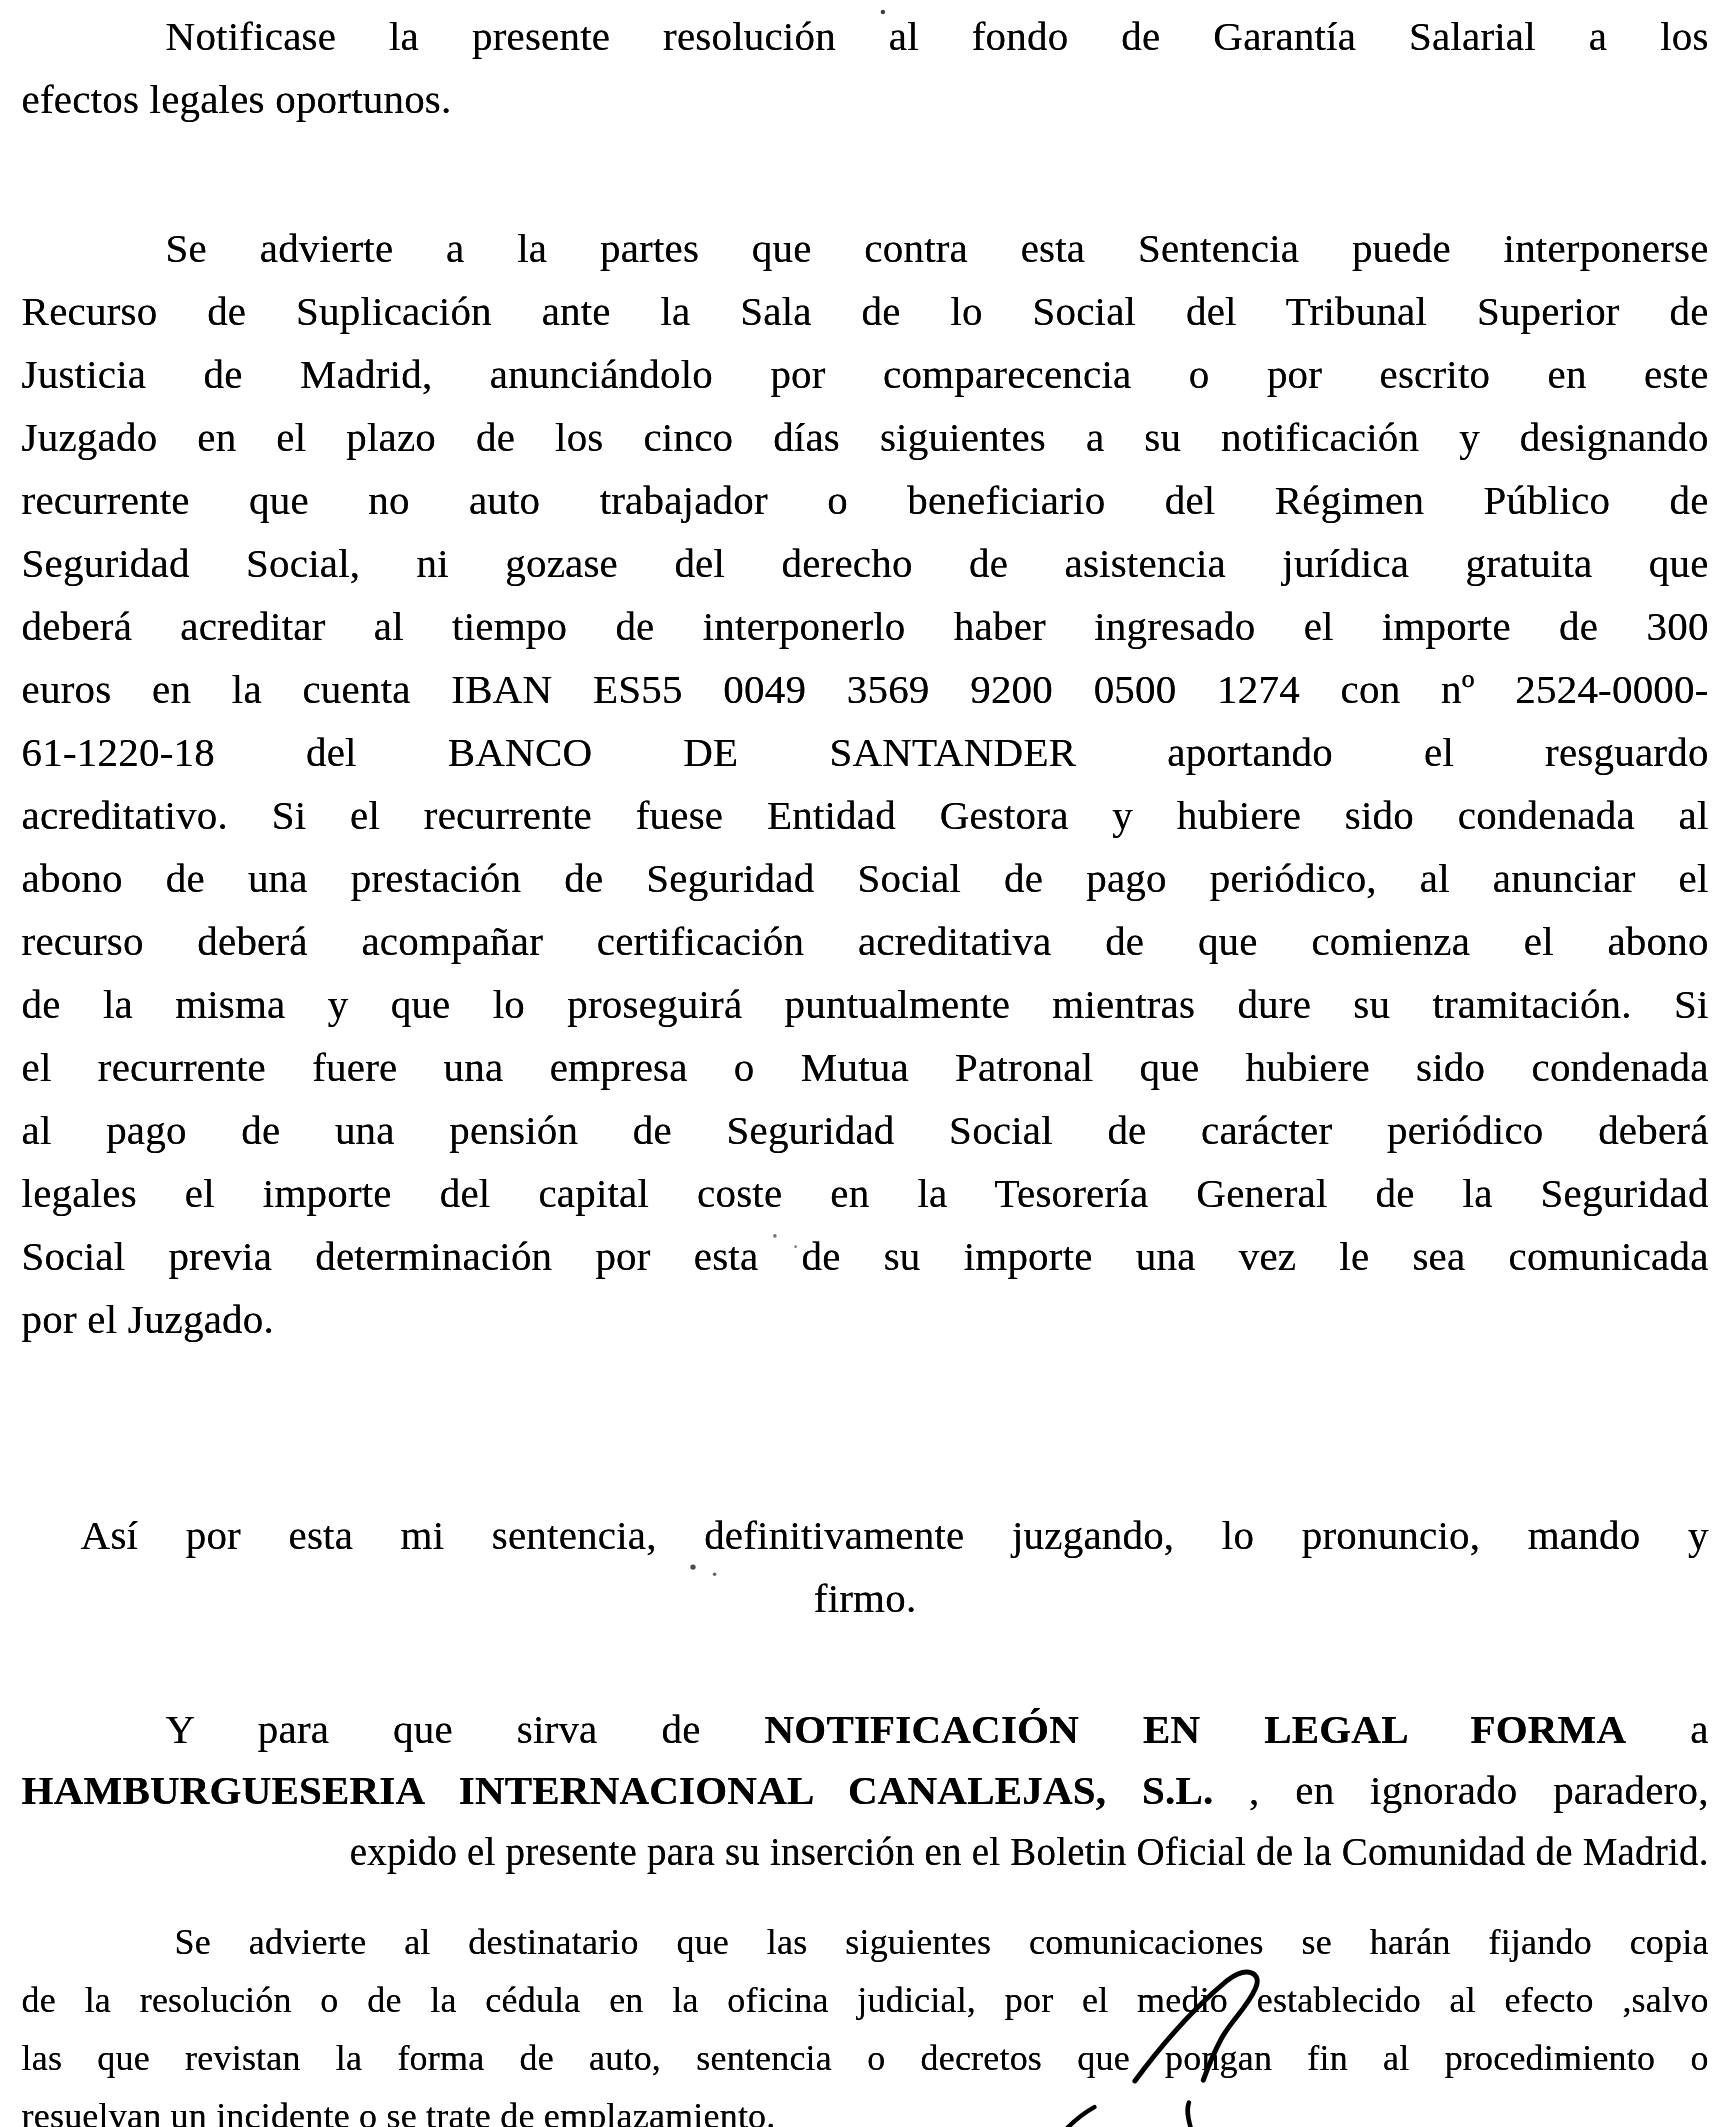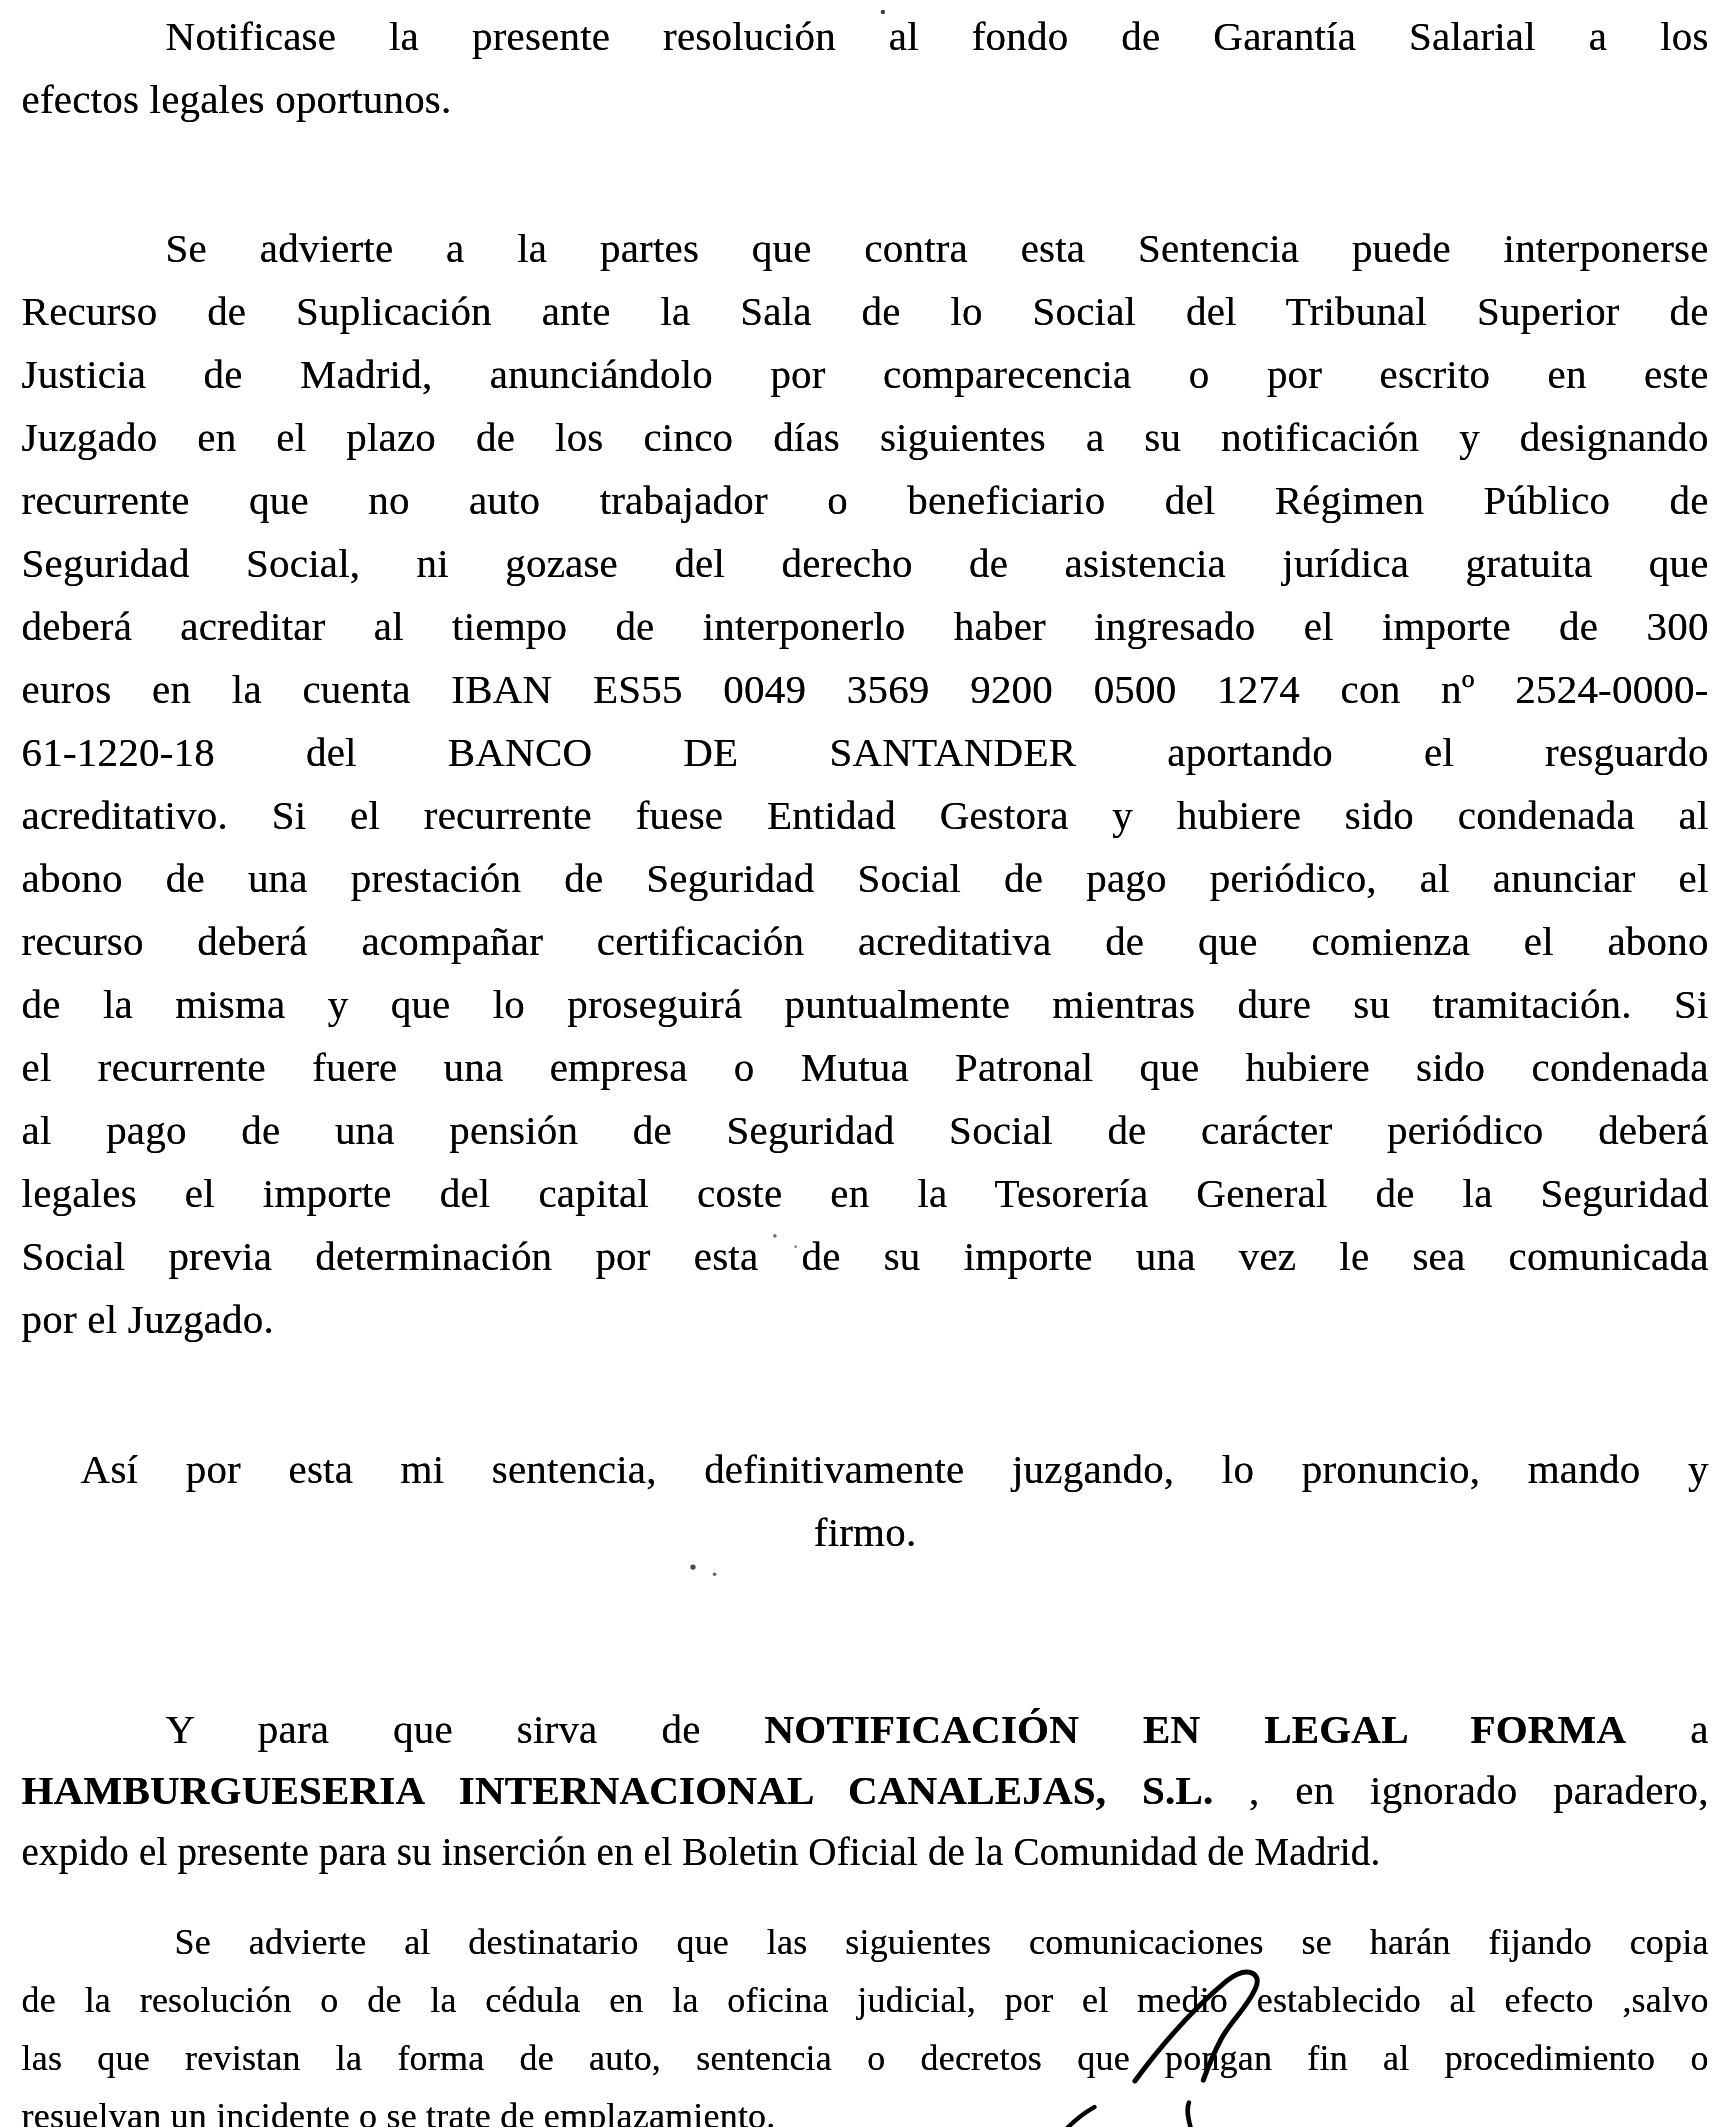--- a/index.html
+++ b/index.html
@@ -12,21 +12,21 @@
     color: #000000;
   }
   .page { position: absolute; left: 0; top: 0; width: 1728px; height: 2128px; text-decoration: underline; }
   .para { position: absolute; left: 21.6px; width: 1687px; }
   .body-size  { font-size: 41px; line-height: 63px; }
   .mid-size   { font-size: 41px; line-height: 61px; }
   .small-size { font-size: 36px; line-height: 58px; }
   .line { white-space: nowrap; letter-spacing: 0.2px; text-shadow: 0 0 0.5px rgba(0,0,0,0.85); }
   .just { text-align: justify; text-align-last: justify; text-justify: inter-word; }
   .ctr  { text-align: center; }
-  .fs43 { font-size: 39px; }
+  .fs43 { font-size: 39px; text-align: right; }
   .b { font-weight: bold; }
   .ink-overlay { position: absolute; left: 0; top: 0; pointer-events: none; }
 </style>
 </head>
 <body>
 
 <div class="page">
 
   <svg class="ink-overlay" width="1728" height="2128" viewBox="0 0 1920 2364" aria-hidden="true">
 
@@ -59,21 +59,21 @@
       <div class="line just"><span>acreditativo. Si el recurrente fuese Entidad Gestora y hubiere sido condenada al</span></div>
       <div class="line just"><span>abono de una prestación de Seguridad Social de pago periódico, al anunciar el</span></div>
       <div class="line just"><span>recurso deberá acompañar certificación acreditativa de que comienza el abono</span></div>
       <div class="line just"><span>de la misma y que lo proseguirá puntualmente mientras dure su tramitación. Si</span></div>
       <div class="line just"><span>el recurrente fuere una empresa o Mutua Patronal que hubiere sido condenada</span></div>
       <div class="line just"><span>al pago de una pensión de Seguridad Social de carácter periódico deberá</span></div>
       <div class="line just"><span>legales el importe del capital coste en la Tesorería General de la Seguridad</span></div>
       <div class="line just"><span>Social previa determinación por esta de su importe una vez le sea comunicada</span></div>
       <div class="line"><span>por el Juzgado.</span></div>
     </div>
-    <div class="para body-size" style="top: 1438px;">
+    <div class="para body-size" style="top: 1504px;">
       <div class="line just" style="text-indent: 59px;"><span>Así por esta mi sentencia, definitivamente juzgando, lo pronuncio, mando y</span></div>
       <div class="line ctr"><span>firmo.</span></div>
     </div>
     <div class="para mid-size" style="top: 1699px;">
       <div class="line just" style="text-indent: 144px;"><span>Y para que sirva de </span><span class="b">NOTIFICACIÓN EN LEGAL FORMA</span><span> a</span></div>
       <div class="line just"><span class="b">HAMBURGUESERIA INTERNACIONAL CANALEJAS, S.L.</span><span> , en ignorado paradero,</span></div>
       <div class="line fs43"><span>expido el presente para su inserción en el Boletin Oficial de la Comunidad de Madrid.</span></div>
     </div>
     <div class="para small-size" style="top: 1913px;">
       <div class="line just" style="text-indent: 153px;"><span>Se advierte al destinatario que las siguientes comunicaciones se harán fijando copia</span></div>

